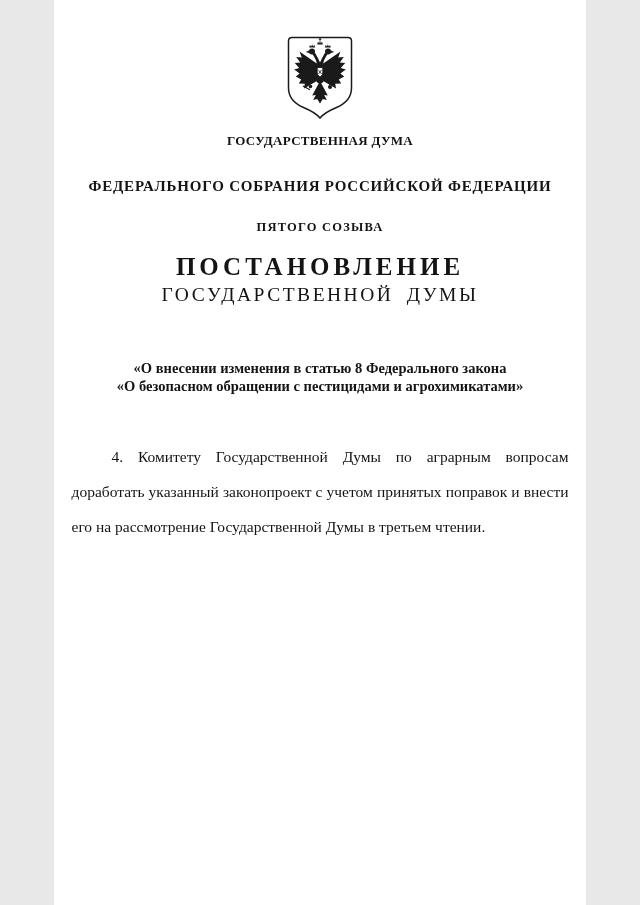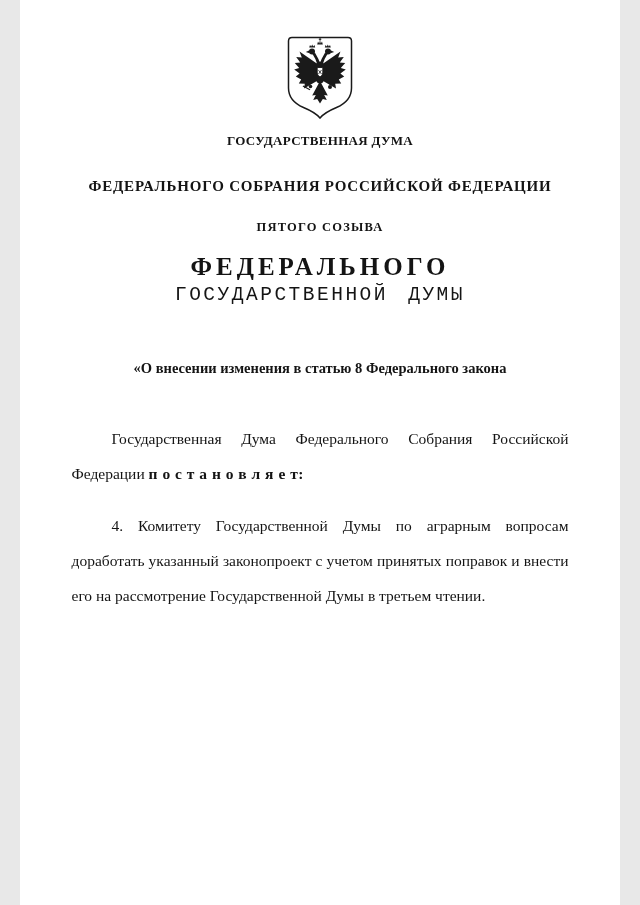--- a/index.html
+++ b/index.html
@@ -1,18 +1,18 @@
 <!DOCTYPE html>
 <html lang="ru"><head>
 <meta charset="utf-8">
 <style>
   html,body{margin:0;padding:0;background:#e8e8e8;}
   .page{
     position:relative;
-    width:600px;height:905px;
+    width:532px;height:905px;
     margin:0 auto;
     background:#ffffff;
     color:#141414;
     font-family:"Liberation Serif","DejaVu Serif",serif;
     overflow:hidden;
   }
   .emblem{
     width:66px;height:84px;
     margin:36px auto 0 auto;
   }
@@ -20,21 +20,21 @@
   .org-line1{ font-size:13px; letter-spacing:0.3px; line-height:16px; }
   .org-line2{ font-size:15px; letter-spacing:0.8px; line-height:18px;margin-top:28px; }
   .org-line3{ font-size:12.5px; letter-spacing:1.2px; line-height:17px;margin-top:24px; }
   .title-block{ margin-top:17px; text-align:center; }
   .doc-type{
     font-size:25px; font-weight:bold; letter-spacing:4px;
     line-height:27px; margin:0;
   }
   .doc-org{
     font-size:19.5px; font-weight:normal; letter-spacing:2.5px;
-    line-height:24px; margin:3px 0 0 0; word-spacing:6px;font-family:Liberation Mono, monospace;
+    line-height:24px; margin:3px 0 0 0; word-spacing:6px;
   }
   .subject-block{
     margin-top:52px; text-align:center; font-weight:bold;
     font-size:14.5px; line-height:18px;
   }
   .doc-body{
     width:497px; margin:44px auto 0 auto;
     font-size:15.5px; line-height:35px;
     text-align:justify;
   }
@@ -76,26 +76,26 @@
     </svg>
   </div>
 
   <div class="org-block">
     <div class="org-line1">ГОСУДАРСТВЕННАЯ ДУМА</div>
     <div class="org-line2">ФЕДЕРАЛЬНОГО СОБРАНИЯ РОССИЙСКОЙ ФЕДЕРАЦИИ</div>
     <div class="org-line3">ПЯТОГО СОЗЫВА</div>
   </div>
 
   <div class="title-block">
-    <p class="doc-type">ФЕДЕРАЛЬНОГО</p>
+    <p class="doc-type">ПОСТАНОВЛЕНИЕ</p>
     <p class="doc-org">ГОСУДАРСТВЕННОЙ  ДУМЫ</p>
   </div>
 
   <div class="subject-block">
     <div>«О внесении изменения в статью 8 Федерального закона</div>
+    <div>«О безопасном обращении с пестицидами и агрохимикатами»</div>
   </div>
 
   <div class="doc-body">
-    <p class="intro"><span>Государственная Дума Федерального Собрания Российской Федерации </span><span class="emph">п о с т а н о в л я е т:</span></p>
     <p>4. Комитету Государственной Думы по аграрным вопросам доработать указанный законопроект с учетом принятых поправок и внести его на рассмотрение Государственной Думы в третьем чтении.</p>
   </div>
 
 </div>
 
 </body></html>

